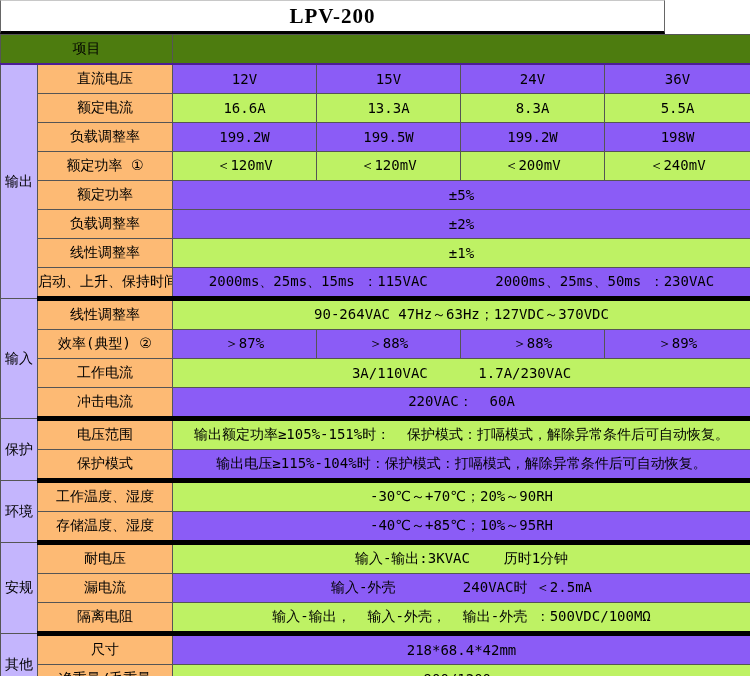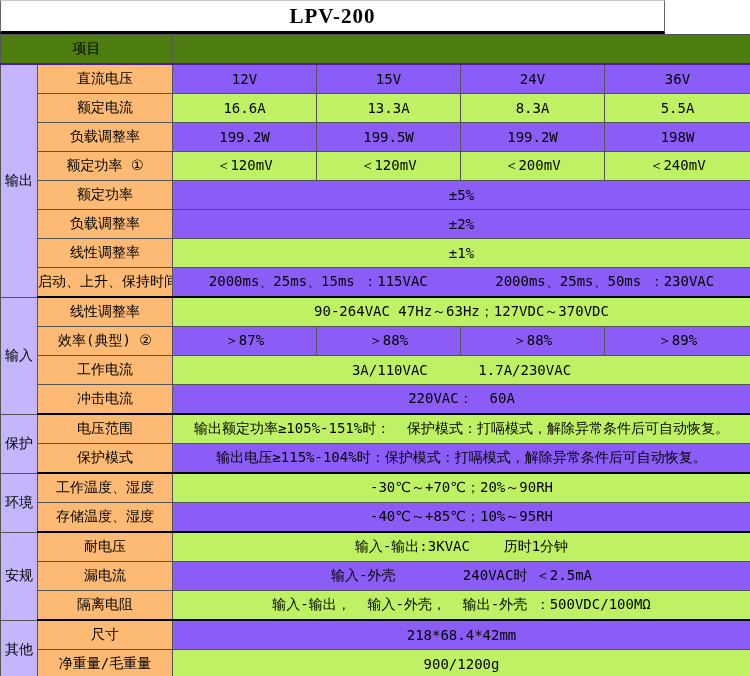--- a/index.html
+++ b/index.html
@@ -55,21 +55,21 @@
   td.label {
     background: #fdba74;
   }
   td.val {
     background: #bef264;
   }
   tr.g td.val {
     background: #8b5cf6;
   }
   tr.sec-end td {
-    border-bottom: 2px solid #000000;
+    border-bottom: 5px solid #000000;
   }
   tr.hdr-row td {
     background: #4d7c0f;
     border-bottom: 2px solid #4c1d95;
   }
 </style>
 </head>
 <body>
 
 <div class="sheet">

